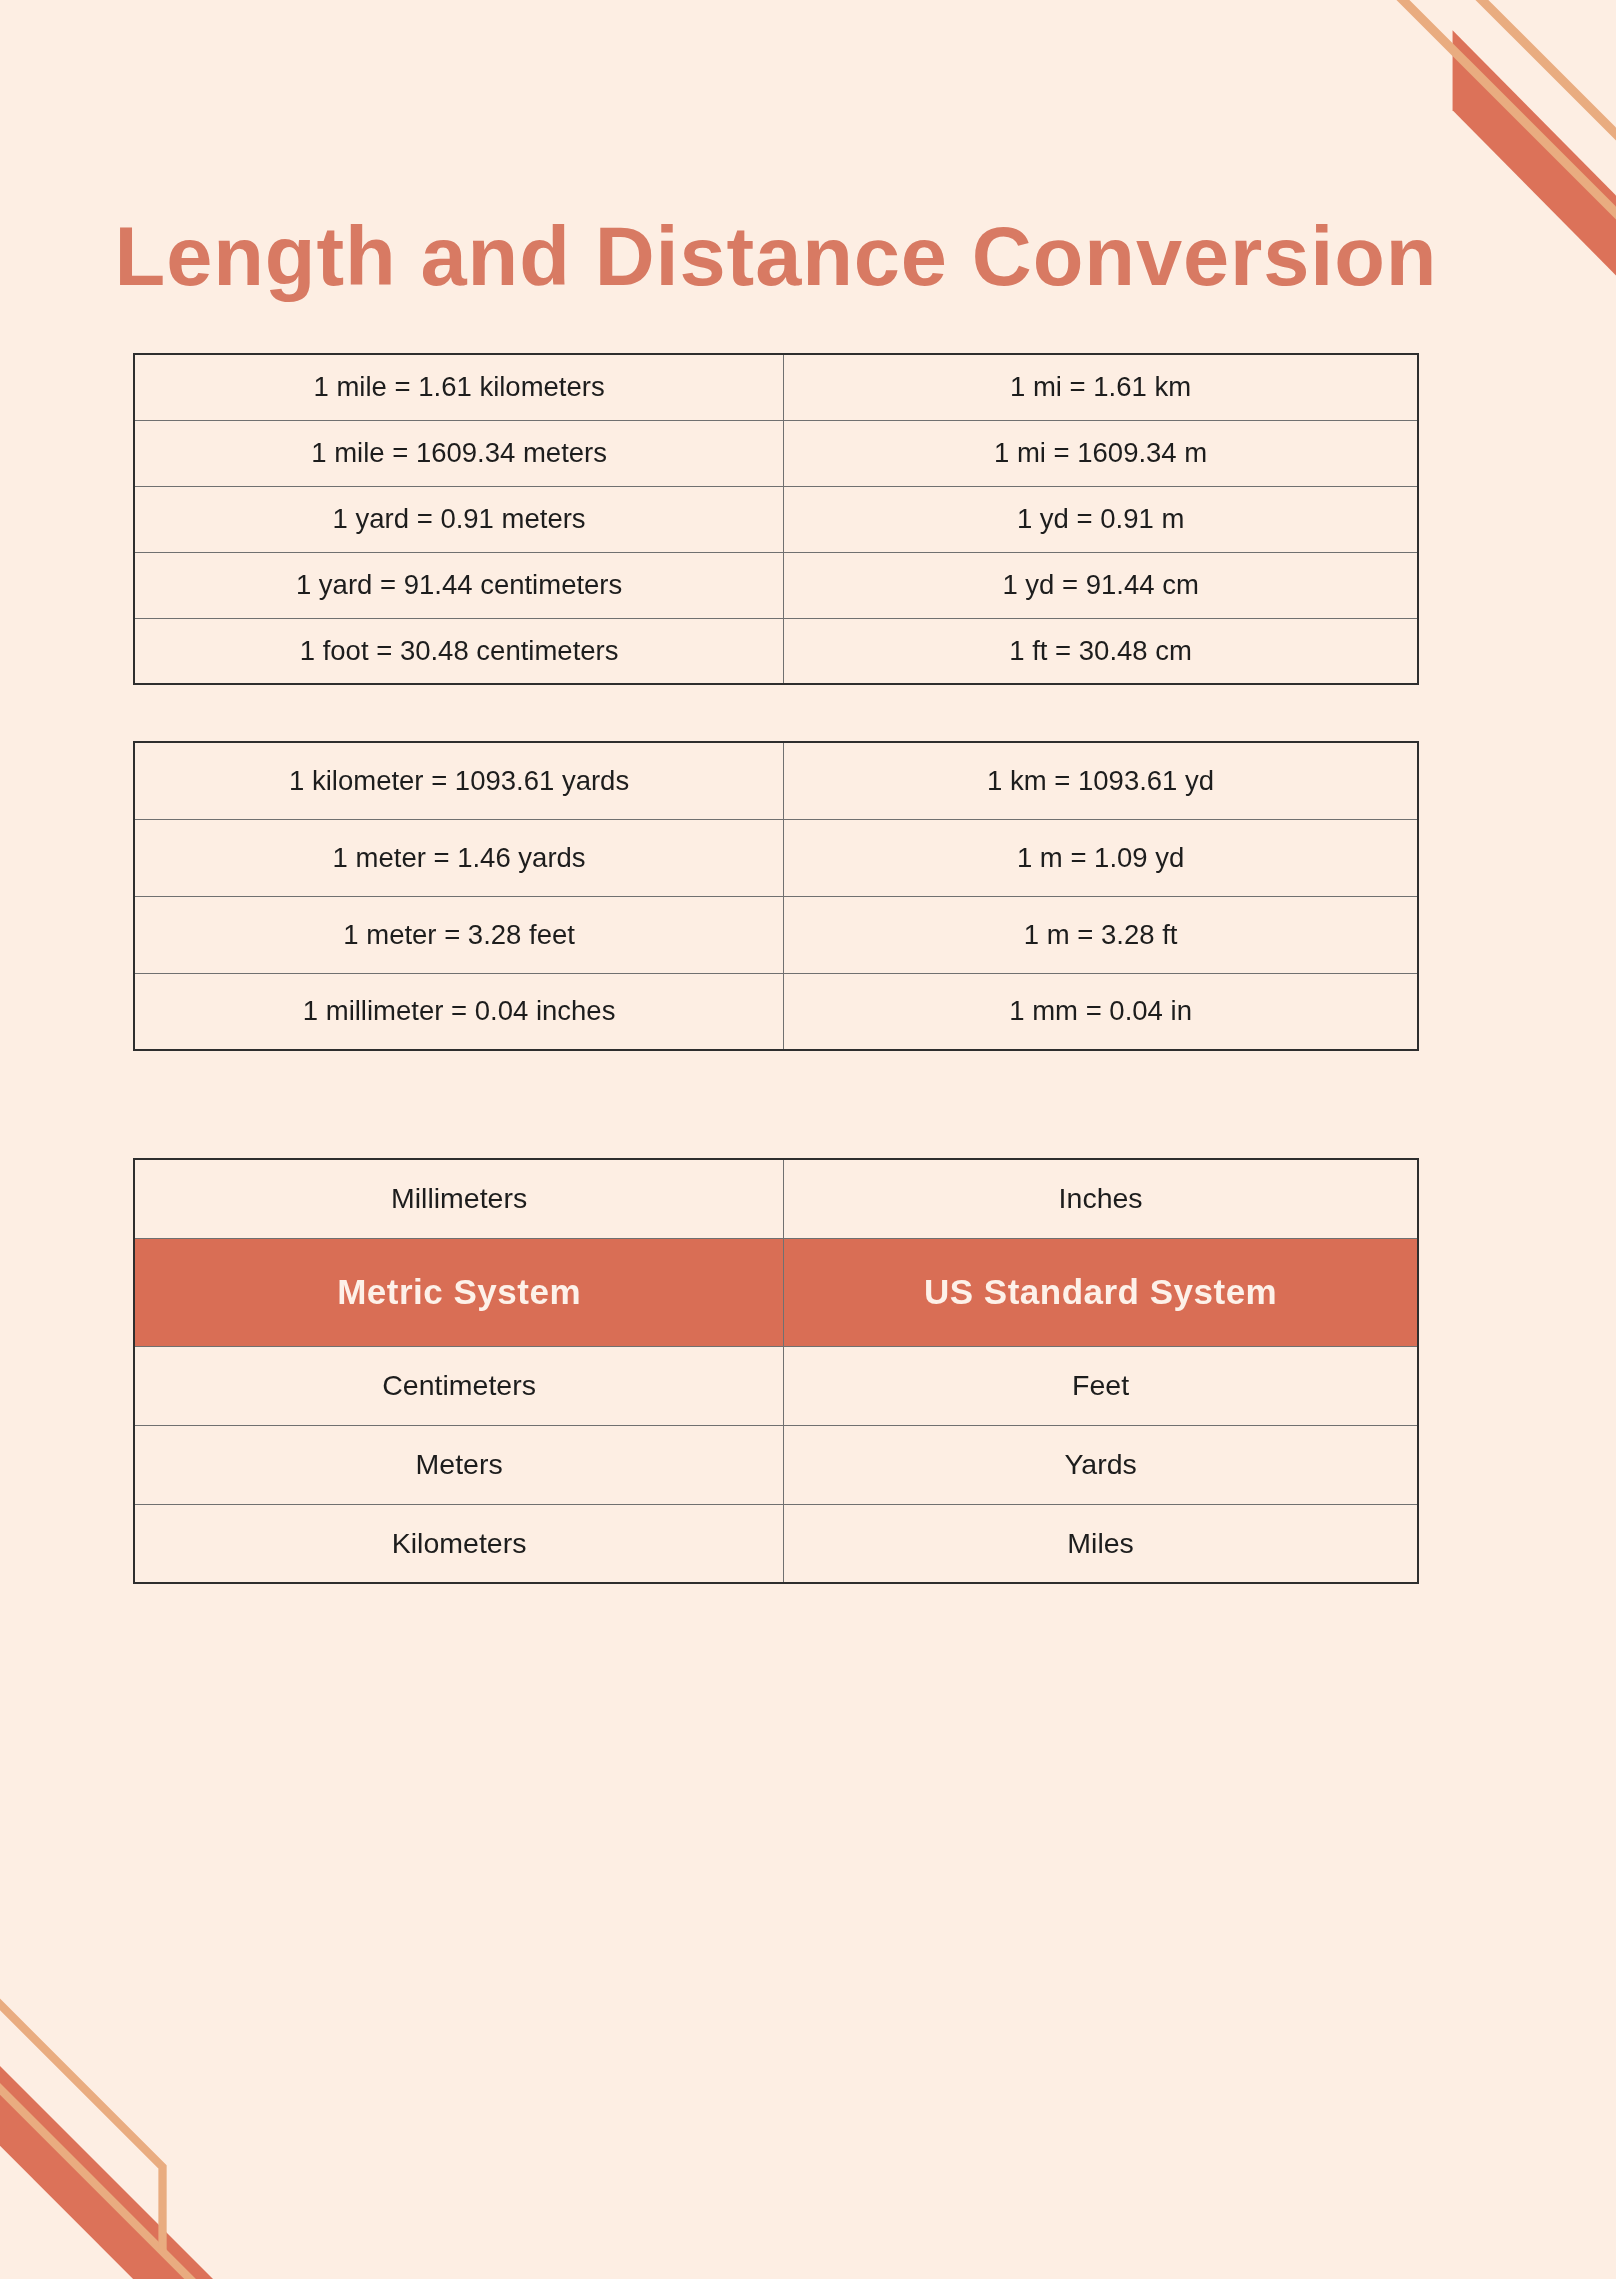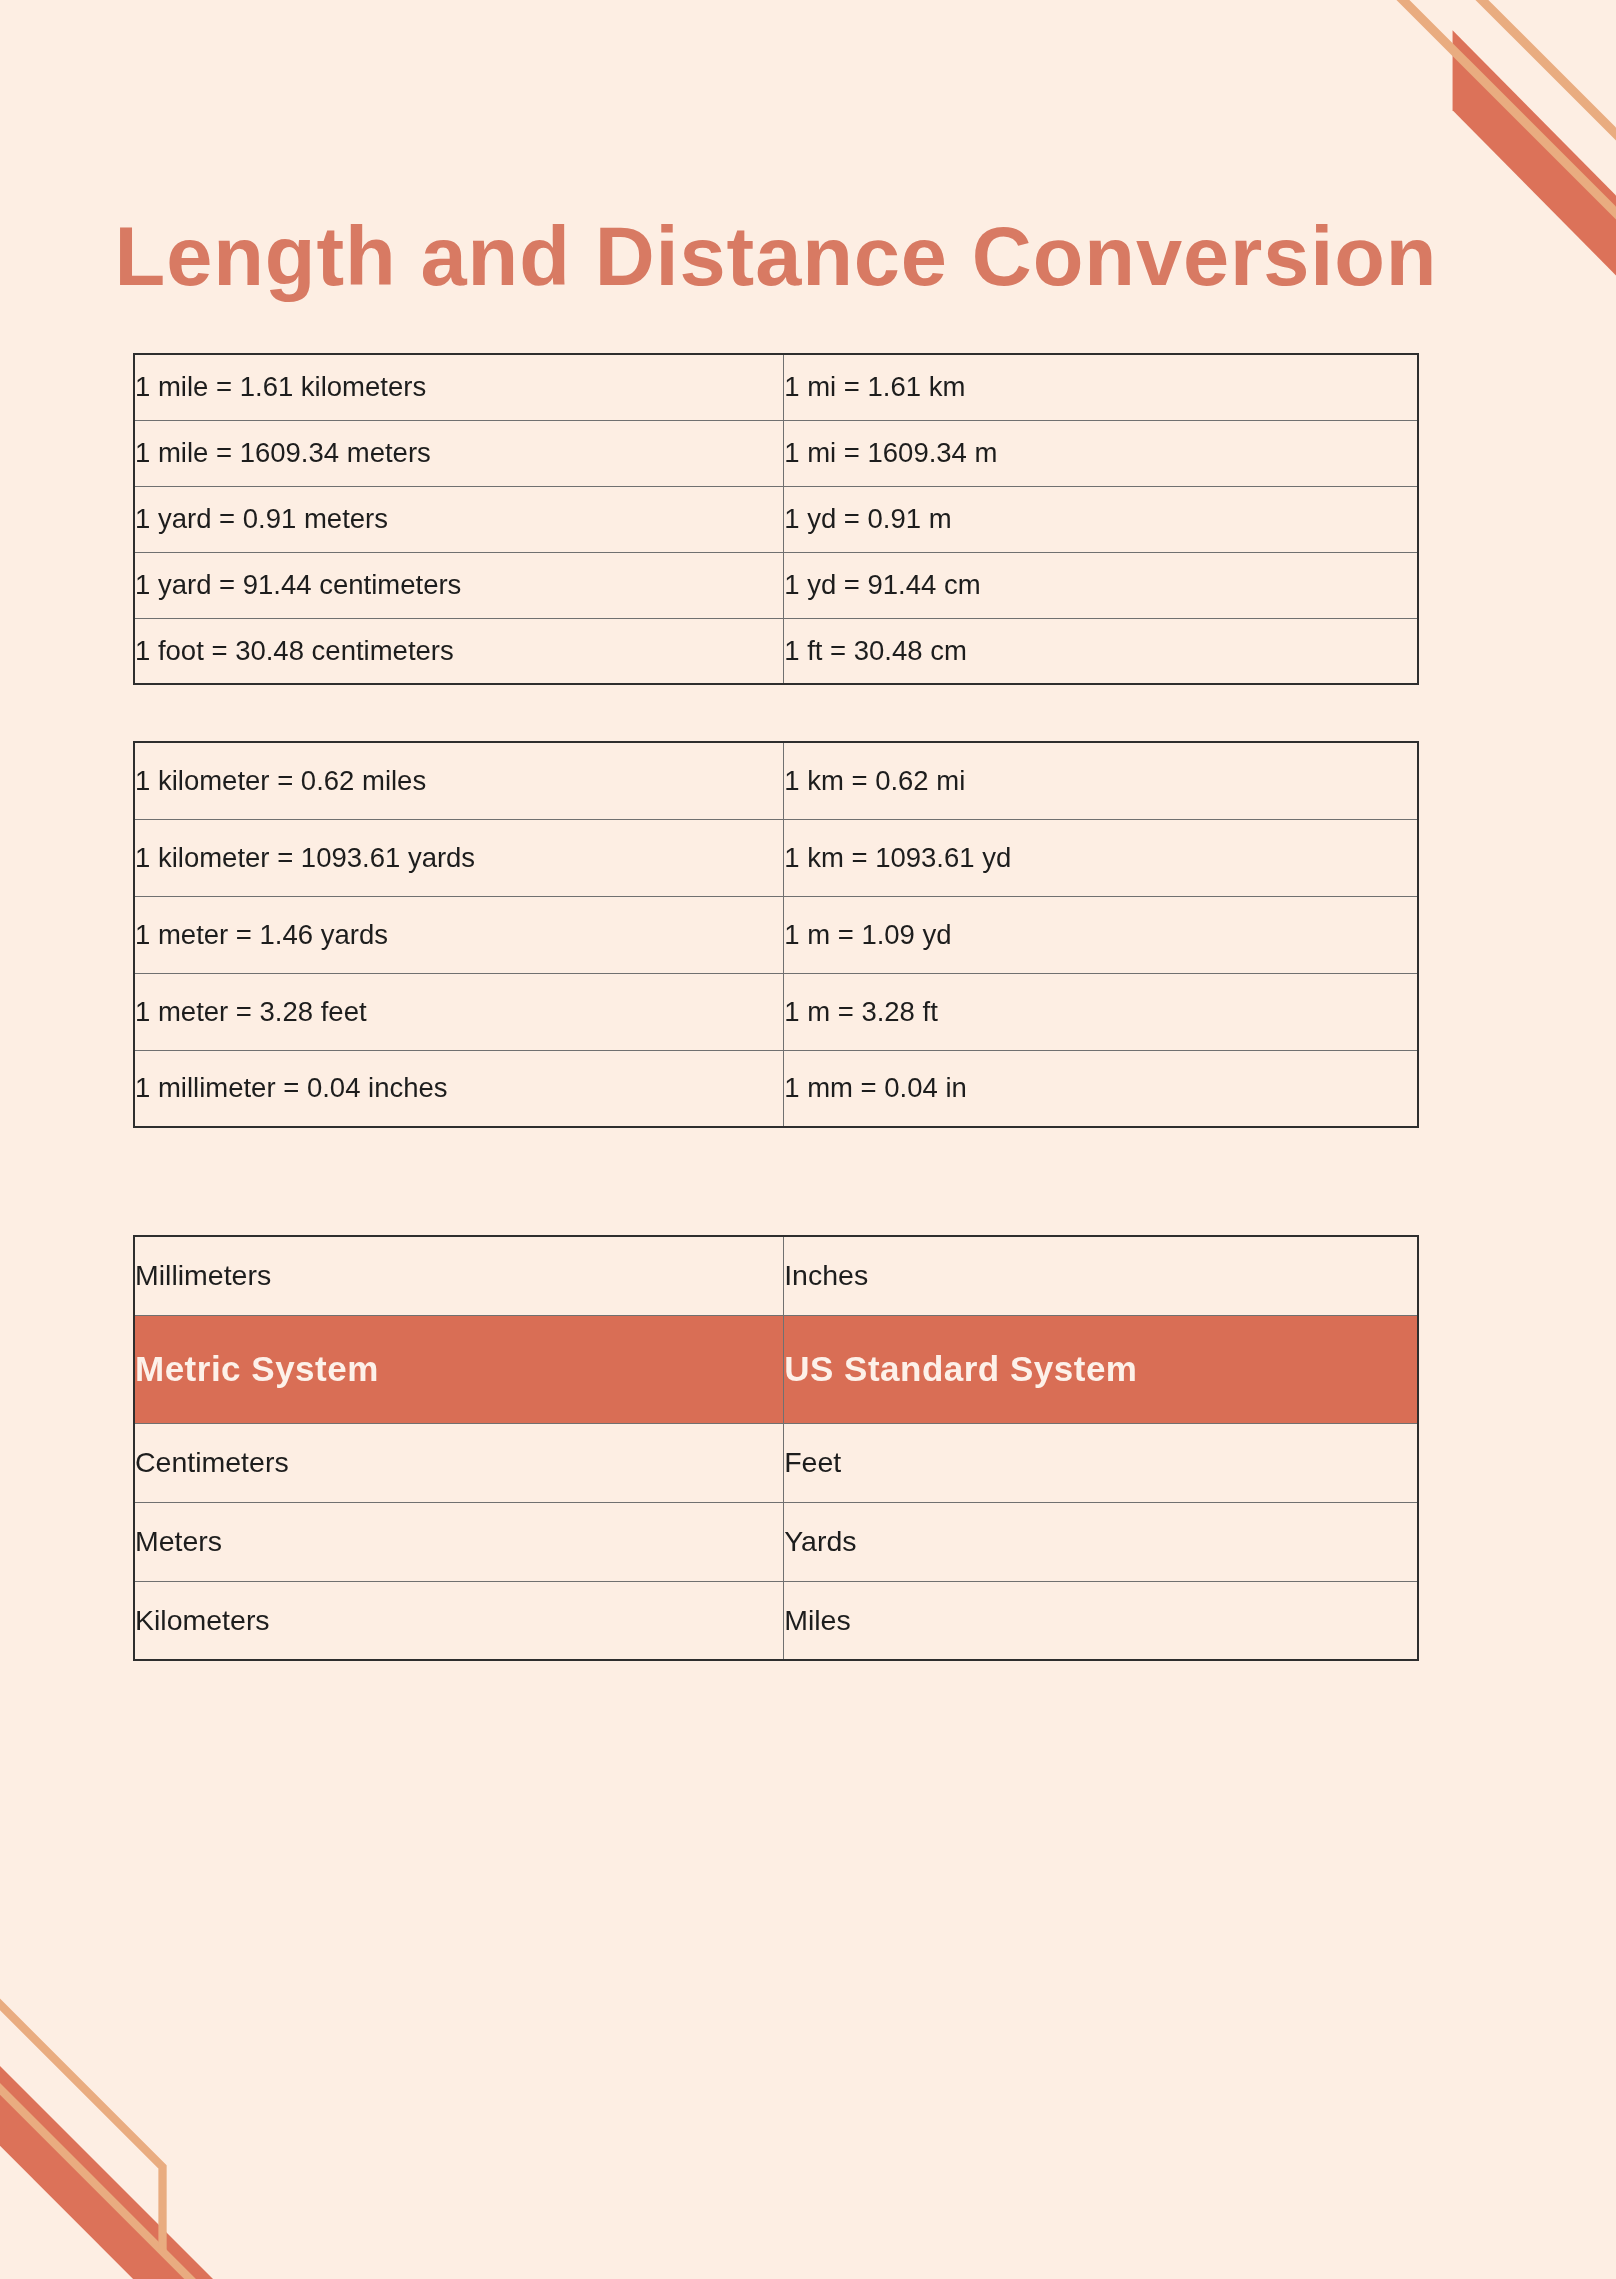--- a/index.html
+++ b/index.html
@@ -49,25 +49,25 @@
     h2.heading-2 { margin-top: 71px; }
     table.conv {
       width: 1286px;
       margin: 0 auto;
       border-collapse: collapse;
       border: 2.8px solid #2e2e2e;
       table-layout: fixed;
     }
     table.conv td, table.conv th {
       border: 1.8px solid #707070;
-      text-align: left;
+      text-align: center;
       vertical-align: middle;
       color: #1d1d1d;
       font-weight: 400;
-      padding: 0;
+      padding: 12px;
     }
     table.conv td.col-left, table.conv th.col-left { width: 50.6%; }
     table.t1 { margin-top: 53px; }
     table.t1 td { height: 66px; font-size: 27.5px; }
     table.t2 { margin-top: 56px; }
     table.t2 td { height: 77px; font-size: 27.5px; }
     table.t3 { margin-top: 107px; }
     table.t3 th {
       height: 108px;
       font-size: 35px;
@@ -123,24 +123,20 @@
         <td class="col-left">1 foot = 30.48 centimeters</td>
         <td>1 ft = 30.48 cm</td>
       </tr>
     </tbody>
   </table>
 
 
   <table class="conv t2">
     <tbody>
       <tr>
-        <td class="col-left">1 kilometer = 0.62 miles</td>
-        <td>1 km = 0.62 mi</td>
-      </tr>
-      <tr>
         <td class="col-left">1 kilometer = 1093.61 yards</td>
         <td>1 km = 1093.61 yd</td>
       </tr>
       <tr>
         <td class="col-left">1 meter = 1.46 yards</td>
         <td>1 m = 1.09 yd</td>
       </tr>
       <tr>
         <td class="col-left">1 meter = 3.28 feet</td>
         <td>1 m = 3.28 ft</td>

